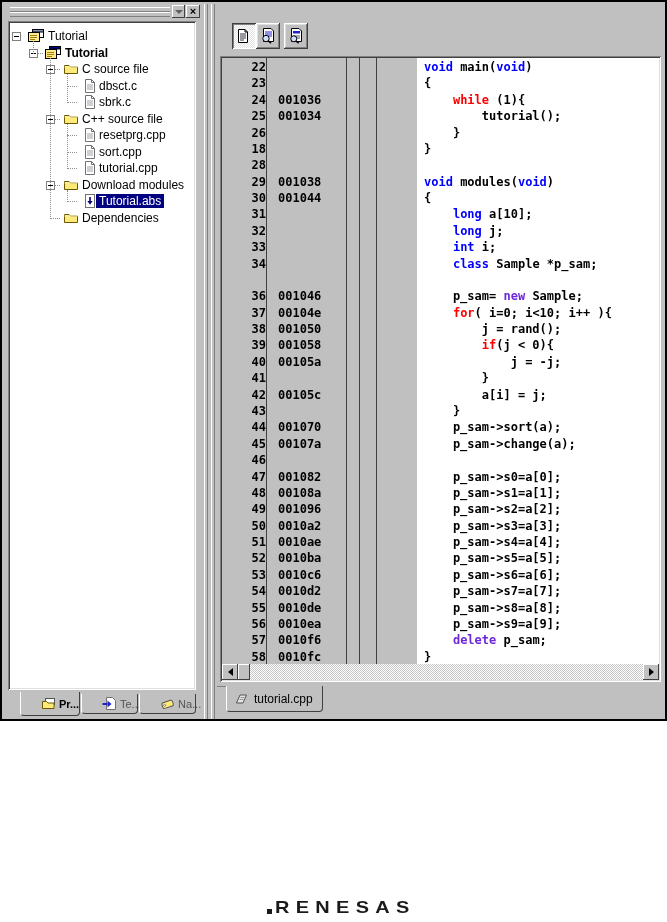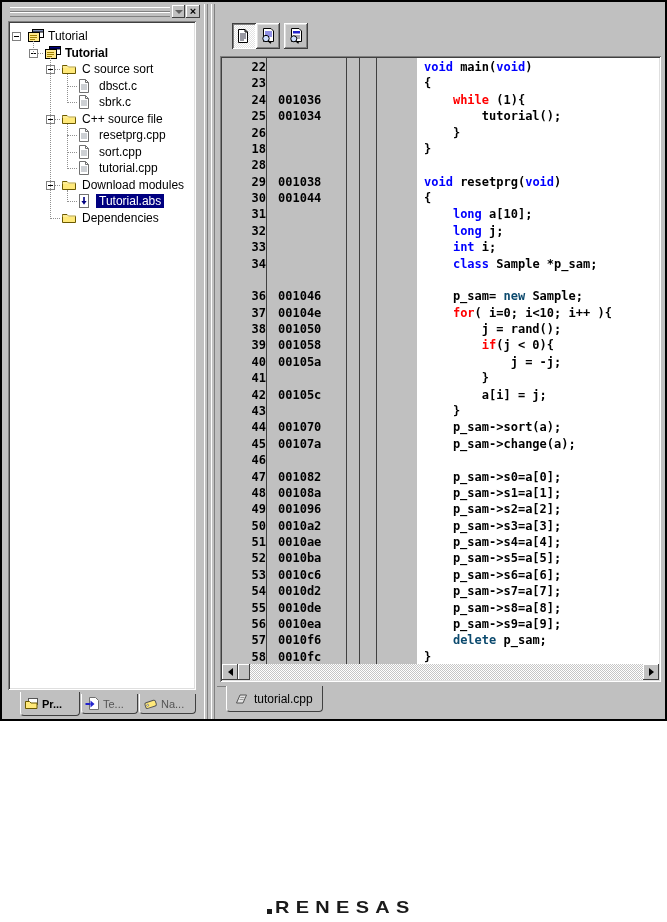--- a/index.html
+++ b/index.html
@@ -32,39 +32,39 @@
   .expander .minus{position:absolute;left:1px;right:1px;top:3px;height:1px;background:#000;}
   .hstub{position:absolute;top:8px;height:1px;border-top:1px dotted #909090;}
   .vline{position:absolute;width:1px;border-left:1px dotted #909090;}
   .ticon{position:absolute;top:1px;width:18px;height:14px;}
   .tlabel{position:absolute;top:1px;padding:0 3px;line-height:14px;white-space:nowrap;}
   .tlabel.bold{font-weight:bold;}
   .tlabel.sel{background:#000080;color:#fff;}
   
   .btab{position:absolute;background:#c0c0c0;border-left:1px solid #fff;border-right:1px solid #404040;
         border-bottom:1px solid #404040;border-radius:0 0 4px 4px;display:flex;align-items:center;
-        gap:3px;padding-left:3px;box-sizing:border-box;font-size:11px;color:#555;}
+        gap:3px;padding-left:20px;box-sizing:border-box;font-size:11px;color:#555;}
   .btab.active{font-weight:bold;color:#000;}
   .btab .ic{width:15px;height:13px;flex:0 0 auto;}
   
   .vridge{position:absolute;width:2px;border-left:1px solid #fff;border-right:1px solid #808080;}
   
   .tbtn{position:absolute;width:24px;height:26px;display:flex;align-items:center;justify-content:center;}
   .code-frame{position:absolute;background:#c0c0c0;}
   .code-cols{position:absolute;left:2px;top:2px;}
   .csep{position:absolute;top:0;width:1px;background:#404040;}
   .cwhite{position:absolute;top:0;background:#fff;}
   .code-rows{position:absolute;left:6px;top:2px;font:bold 12px "DejaVu Sans Mono",monospace;}
   .crow{position:absolute;left:0;height:17px;line-height:16px;}
   .cnum{position:absolute;left:0;width:40px;text-align:right;color:#000;}
   .caddr{position:absolute;left:52px;color:#000;}
   .ccode{position:absolute;left:198px;white-space:pre;}
   .ccode .k{color:#0000ff;}
   .ccode .c{color:#ff0000;}
-  .ccode .m{color:#0c4a6e;}
+  .ccode .m{color:#6d28d9;}
   .ccode .p{color:#000;}
   
   .hscroll{position:absolute;height:16px;}
   .sbtn{position:absolute;top:0;width:16px;height:16px;display:flex;align-items:center;justify-content:center;}
   .arr-l{width:0;height:0;border-top:4px solid transparent;border-bottom:4px solid transparent;border-right:5px solid #000;}
   .arr-r{width:0;height:0;border-top:4px solid transparent;border-bottom:4px solid transparent;border-left:5px solid #000;}
   .sthumb{position:absolute;top:0;height:16px;}
   .strack{position:absolute;top:0;height:16px;}
   
   .etabstub{position:absolute;height:1px;background:#808080;}
@@ -85,21 +85,21 @@
 
     <div>
       <div class="grip" style="left:8px;top:5px;width:160px;"></div>
       <div class="grip" style="left:8px;top:10px;width:160px;"></div>
       <button class="mini-btn raised1" style="left:170px;top:3px;width:13px;height:13px;">
         <span class="chev-glyph"></span>
       </button>
       <button class="mini-btn raised1" style="left:184px;top:3px;width:14px;height:13px;">
         <span class="close-glyph">×</span>
       </button>
-      <div class="tree-box sunken" style="left:6px;top:19px;width:188px;height:669px;">
+      <div class="tree-box sunken" style="left:6px;top:19px;width:188px;height:669px;text-align:right;">
         <div class="tree-inner" id="tree">
             <div class="trow" style="top: 5px;">
               <div class="expander" style="left: 2px;">
                 <div class="minus"></div>
               </div>
               <div class="ticon" style="left: 17px;"><svg width="18" height="14" viewBox="0 0 18 14">
                   <rect x="5.5" y="0.5" width="11" height="8" fill="#fff" stroke="#000"></rect>
                   <rect x="5.5" y="0.5" width="11" height="2.5" fill="#8090b8" stroke="#000"></rect>
                   <rect x="1.5" y="3.5" width="11" height="9" fill="#ffe98c" stroke="#000"></rect>
                   <line x1="3" y1="6.5" x2="10" y2="6.5" stroke="#a08000"></line>
@@ -125,21 +125,21 @@
             </div>
             <div class="trow" style="top: 38px;">
               <div class="hstub" style="left: 45px; width: 5px;"></div>
               <div class="expander" style="left: 36px;">
                 <div class="minus"></div>
               </div>
               <div class="ticon" style="left: 51px;"><svg width="16" height="13" viewBox="0 0 16 13">
                   <path d="M1.5 3.5 h4.5 l1.5 1.5 h7 v6.5 h-13 Z" fill="#ffe97a" stroke="#6b5900"></path>
                   <path d="M1.5 5 h13" stroke="#fff3b3"></path>
                 </svg></div>
-              <div class="tlabel" style="left: 69px;">C source sort</div>
+              <div class="tlabel" style="left: 69px;">C source file</div>
             </div>
             <div class="trow" style="top: 54.5px;">
               <div class="hstub" style="left: 57px; width: 10px;"></div>
               <div class="ticon" style="left: 68px;"><svg width="12" height="14" viewBox="0 0 12 14">
                   <path d="M1.5 0.5 H7.5 L10.5 3.5 V13.5 H1.5 Z" fill="#fff" stroke="#707070"></path>
                   <path d="M7.5 0.5 V3.5 H10.5" fill="none" stroke="#707070"></path>
                   <line x1="3" y1="6" x2="9" y2="6" stroke="#9aa0a8"></line>
                   <line x1="3" y1="8" x2="9" y2="8" stroke="#9aa0a8"></line>
                   <line x1="3" y1="10" x2="9" y2="10" stroke="#9aa0a8"></line>
                 </svg></div>
@@ -306,21 +306,21 @@
               <div class="cnum">18</div>
               <div class="ccode"><span class="p">}</span></div>
             </div>
             <div class="crow" style="top: 99.28px; width: 437px;">
               <div class="cnum">28</div>
               <div class="ccode"></div>
             </div>
             <div class="crow" style="top: 115.66px; width: 437px;">
               <div class="cnum">29</div>
               <div class="caddr">001038</div>
-              <div class="ccode"><span class="k">void</span><span class="p"> resetprg(</span><span class="k">void</span><span class="p">)</span></div>
+              <div class="ccode"><span class="k">void</span><span class="p"> modules(</span><span class="k">void</span><span class="p">)</span></div>
             </div>
             <div class="crow" style="top: 132.04px; width: 437px;">
               <div class="cnum">30</div>
               <div class="caddr">001044</div>
               <div class="ccode"><span class="p">{</span></div>
             </div>
             <div class="crow" style="top: 148.42px; width: 437px;">
               <div class="cnum">31</div>
               <div class="ccode"><span class="p">    </span><span class="k">long</span><span class="p"> a[10];</span></div>
             </div>

